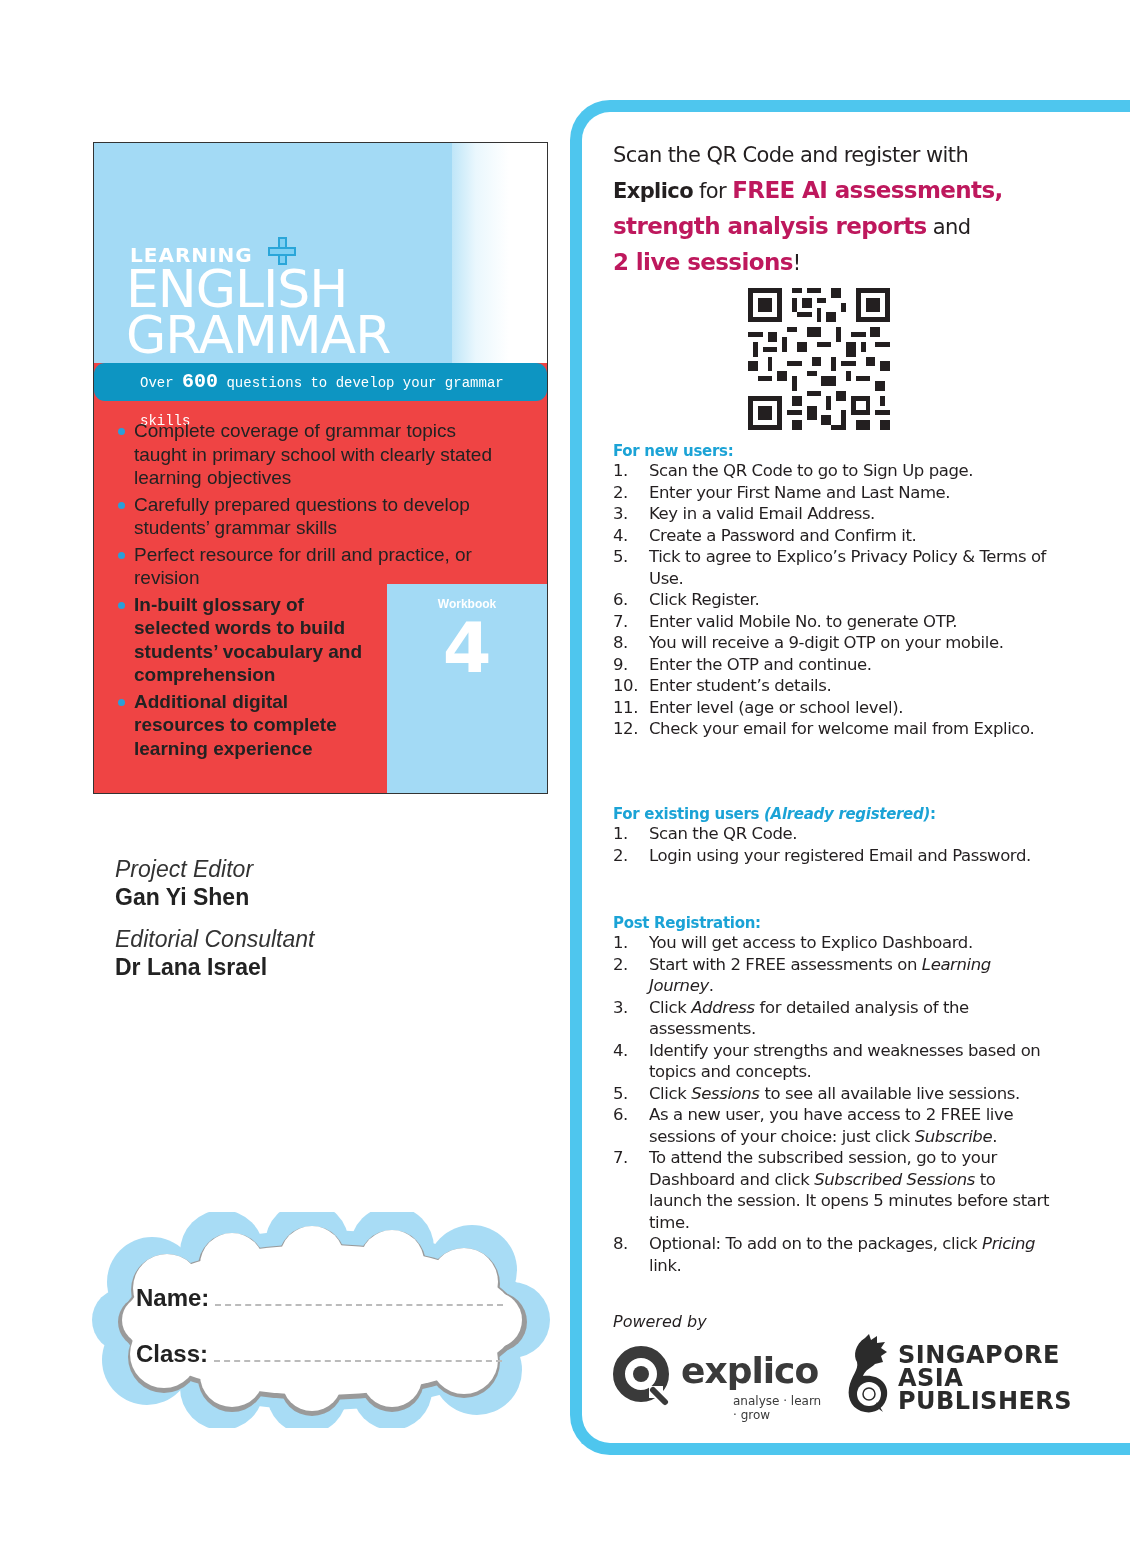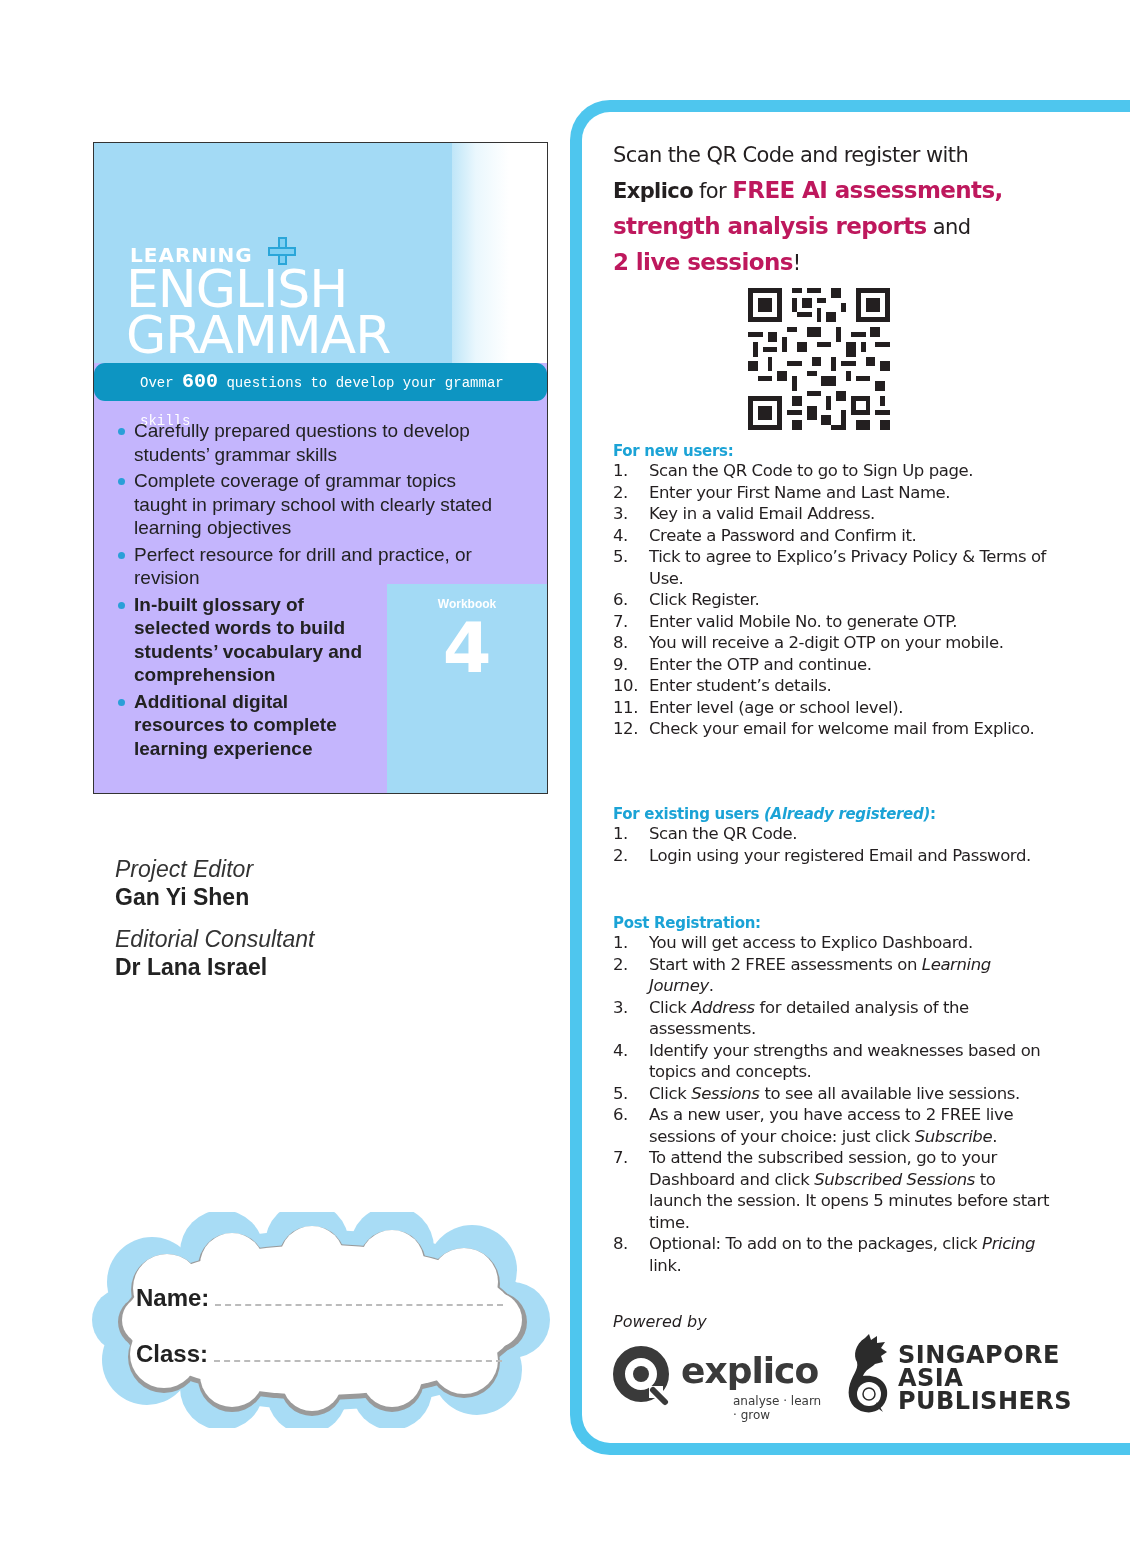--- a/index.html
+++ b/index.html
@@ -1,19 +1,19 @@
 <!DOCTYPE html>
 <html><head>
 <meta charset="utf-8">
 <style>
   html, body { margin:0; padding:0; background:#ffffff; }
   body { width:1130px; height:1556px; position:relative; overflow:hidden; font-family:"Liberation Sans", sans-serif; color:#231f20; }
 
   
-  .cover { position:absolute; left:93px; top:142px; width:455px; height:652px; border:1px solid #333; box-sizing:border-box; background:#c4b5fd; overflow:hidden; }
+  .cover { position:absolute; left:93px; top:142px; width:455px; height:652px; border:1px solid #333; box-sizing:border-box; background:#ef4444; overflow:hidden; }
   .cover-top { position:absolute; left:0; top:0; width:453px; height:220px; background:#a3daf5; }
   .cover-top .fade { position:absolute; right:0; top:0; width:95px; height:220px; background:linear-gradient(90deg,#bfe6f8 0%, #eaf7fd 25%, #ffffff 60%); }
   .brand-learning { position:absolute; left:36px; top:100px; color:#fff; font-weight:bold; font-size:20px; letter-spacing:1px; font-family:"DejaVu Sans", sans-serif; }
   .brand-plus { position:absolute; left:174px; top:94px; width:28px; height:28px; }
   .brand-plus:before, .brand-plus:after { content:""; position:absolute; background:#7fd0f3; border:2px solid #2aa6d9; box-sizing:border-box; }
   .brand-plus:before { left:10px; top:0; width:9px; height:28px; }
   .brand-plus:after { left:0; top:10px; width:28px; height:9px; }
   .brand-english, .brand-grammar { position:absolute; left:32px; color:#fff; font-size:52px; line-height:52px; font-family:"DejaVu Sans", sans-serif; letter-spacing:-1px; }
   .brand-english { top:120px; }
   .brand-grammar { top:166px; }
@@ -67,22 +67,22 @@
     <div class="brand-plus"></div>
     <div class="brand-english">ENGLISH</div>
     <div class="brand-grammar">GRAMMAR</div>
   </div>
   <div class="cover-band">
     <span>Over</span>
     <b>600</b>
     <span>questions to develop your grammar skills</span>
   </div>
   <ul class="features">
+    <li>Complete coverage of grammar topics taught in primary school with clearly stated learning objectives</li>
     <li>Carefully prepared questions to develop students’ grammar skills</li>
-    <li>Complete coverage of grammar topics taught in primary school with clearly stated learning objectives</li>
     <li>Perfect resource for drill and practice, or revision</li>
     <li class="narrow">In-built glossary of selected words to build students’ vocabulary and comprehension</li>
     <li class="narrow">Additional digital resources to complete learning experience</li>
   </ul>
   <div class="workbook">
     <div class="wb-label">Workbook</div>
     <div class="wb-num">4</div>
   </div>
 </div>
 
@@ -234,21 +234,21 @@
   <div class="sec-new">
     <p class="section-title">For new users:</p>
     <ol class="steps">
       <li><span class="num">1.</span><span>Scan the QR Code to go to Sign Up page.</span></li>
       <li><span class="num">2.</span><span>Enter your First Name and Last Name.</span></li>
       <li><span class="num">3.</span><span>Key in a valid Email Address.</span></li>
       <li><span class="num">4.</span><span>Create a Password and Confirm it.</span></li>
       <li><span class="num">5.</span><span>Tick to agree to Explico’s Privacy Policy &amp; Terms of Use.</span></li>
       <li><span class="num">6.</span><span>Click Register.</span></li>
       <li><span class="num">7.</span><span>Enter valid Mobile No. to generate OTP.</span></li>
-      <li><span class="num">8.</span><span>You will receive a 2-digit OTP on your mobile.</span></li>
+      <li><span class="num">8.</span><span>You will receive a 9-digit OTP on your mobile.</span></li>
       <li><span class="num">9.</span><span>Enter the OTP and continue.</span></li>
       <li><span class="num">10.</span><span>Enter student’s details.</span></li>
       <li><span class="num">11.</span><span>Enter level (age or school level).</span></li>
       <li><span class="num">12.</span><span>Check your email for welcome mail from Explico.</span></li>
     </ol>
   </div>
 
   <div class="sec-existing">
     <p class="section-title"><span>For existing users </span><i>(Already registered)</i><span>:</span></p>
     <ol class="steps">

